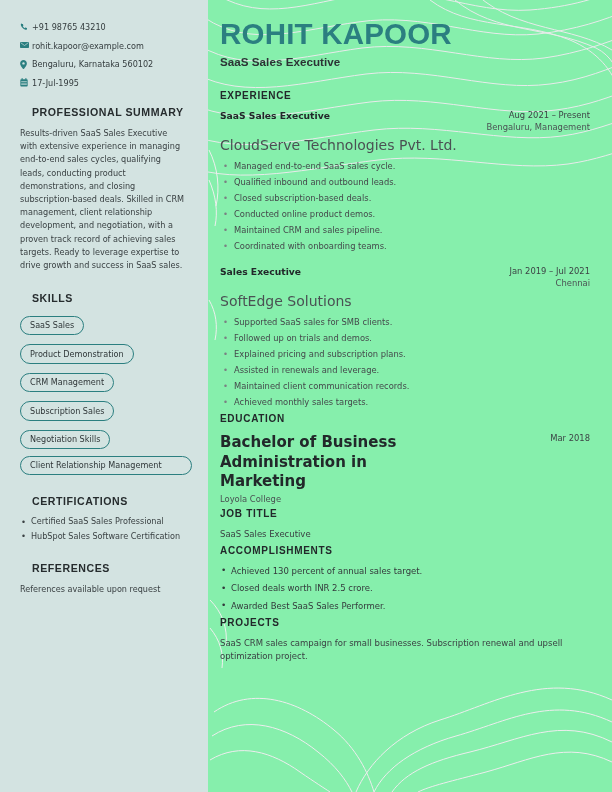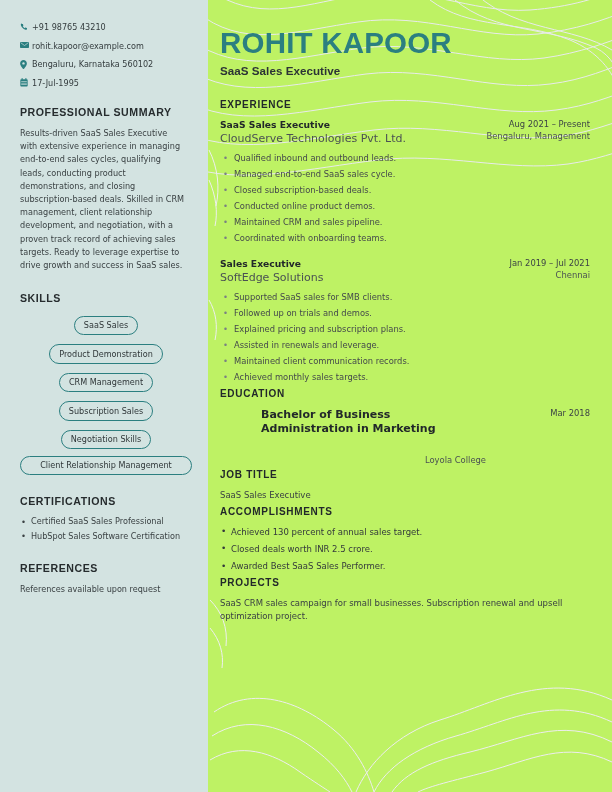--- a/index.html
+++ b/index.html
@@ -10,21 +10,21 @@
     width: 612px;
     height: 792px;
     background: #ffffff;
     font-family: "DejaVu Sans", sans-serif;
     overflow: hidden;
   }
   .page {
     position: relative;
     width: 612px;
     height: 792px;
-    background: #bef264;
+    background: #86efac;
     overflow: hidden;
   }
   .bg-topo {
     position: absolute;
     left: 0; top: 0;
     width: 612px;
     height: 792px;
     z-index: 0;
     pointer-events: none;
   }
@@ -38,21 +38,21 @@
     box-sizing: border-box;
     padding: 22px 16px 0 20px;
   }
   .main {
     position: absolute;
     left: 208px; top: 0;
     width: 404px;
     height: 616px;
     z-index: 1;
     box-sizing: border-box;
-    padding: 17px 22px 0 12px;
+    padding: 8px 22px 0 12px;
   }
 
   
   .contact-list { margin: 0; padding: 0; list-style: none; }
   .contact-item {
     display: flex;
     align-items: flex-start;
     margin-bottom: 8.5px;
     font-size: 8.1px;
     color: #333b3d;
@@ -68,35 +68,35 @@
   }
   .contact-ico svg { display: block; margin-top: 0.5px; }
   .contact-txt { flex: 1 1 auto; }
 
   
   .side-h {
     font-size: 10.6px;
     font-weight: bold;
     letter-spacing: 0.55px;
     color: #262c2e;
-    margin: 20px 0 9px 0;
+    margin: 20px 0 9px 12px;
     text-transform: uppercase;
     font-family: "Liberation Sans", sans-serif;
   }
   .side-h.first { margin-top: 18px; }
   .summary {
     font-size: 8.15px;
     line-height: 1.62;
     color: #3a4143;
     margin: 0;
     max-width: 166px;
   }
 
   
-  .pill-wrap { margin-top: 8px; text-align: center; }
+  .pill-wrap { margin-top: 8px; }
   .pill {
     display: inline-block;
     border: 1px solid #2b7f80;
     border-radius: 11px;
     padding: 3.5px 9px;
     font-size: 8.1px;
     color: #2f3638;
     line-height: 1.3;
     margin-bottom: 6.5px;
     box-sizing: border-box;
@@ -168,24 +168,24 @@
   }
   .job-left { max-width: 250px; }
   .job-right { text-align: right; white-space: nowrap; }
   .job-title {
     font-size: 9.2px;
     font-weight: bold;
     color: #22282a;
     line-height: 1.3;
   }
   .job-org {
-    font-size: 11px;
+    font-size: 14px;
     color: #4a5153;
     line-height: 1.35;
-    margin-top: 1px;
+    margin-top: 14px;
   }
   .job-date {
     font-size: 8.4px;
     color: #3c4345;
     line-height: 1.3;
   }
   .job-loc {
     font-size: 8.4px;
     color: #4a5153;
     line-height: 1.35;
@@ -225,32 +225,30 @@
     color: #33393b;
     font-size: 9px;
   }
 
   .edu-head {
     display: flex;
     justify-content: space-between;
     align-items: flex-start;
   }
   .edu-deg {
-    font-size: 11px;
+    font-size: 15px;
     font-weight: bold;
     color: #22282a;
     line-height: 1.32;
     max-width: 225px;
-    margin-left: 41px;
   }
   .edu-school {
     font-size: 8.4px;
     color: #4a5153;
-    margin-top: 18px;
-    text-align: right;
+    margin-top: 2px;
   }
   .edu-date {
     font-size: 8.4px;
     color: #3c4345;
     white-space: nowrap;
   }
 
   .plain-p {
     font-size: 8.5px;
     line-height: 1.5;
@@ -378,22 +376,22 @@
         <div class="job-left">
           <div class="job-title">SaaS Sales Executive</div>
           <div class="job-org">CloudServe Technologies Pvt. Ltd.</div>
         </div>
         <div class="job-right">
           <div class="job-date">Aug 2021 – Present</div>
           <div class="job-loc">Bengaluru, Management</div>
         </div>
       </div>
       <ul class="main-ul">
+        <li class="main-li">Managed end-to-end SaaS sales cycle.</li>
         <li class="main-li">Qualified inbound and outbound leads.</li>
-        <li class="main-li">Managed end-to-end SaaS sales cycle.</li>
         <li class="main-li">Closed subscription-based deals.</li>
         <li class="main-li">Conducted online product demos.</li>
         <li class="main-li">Maintained CRM and sales pipeline.</li>
         <li class="main-li">Coordinated with onboarding teams.</li>
       </ul>
     </div>
 
     <div class="job-block">
       <div class="job-head">
         <div class="job-left">

